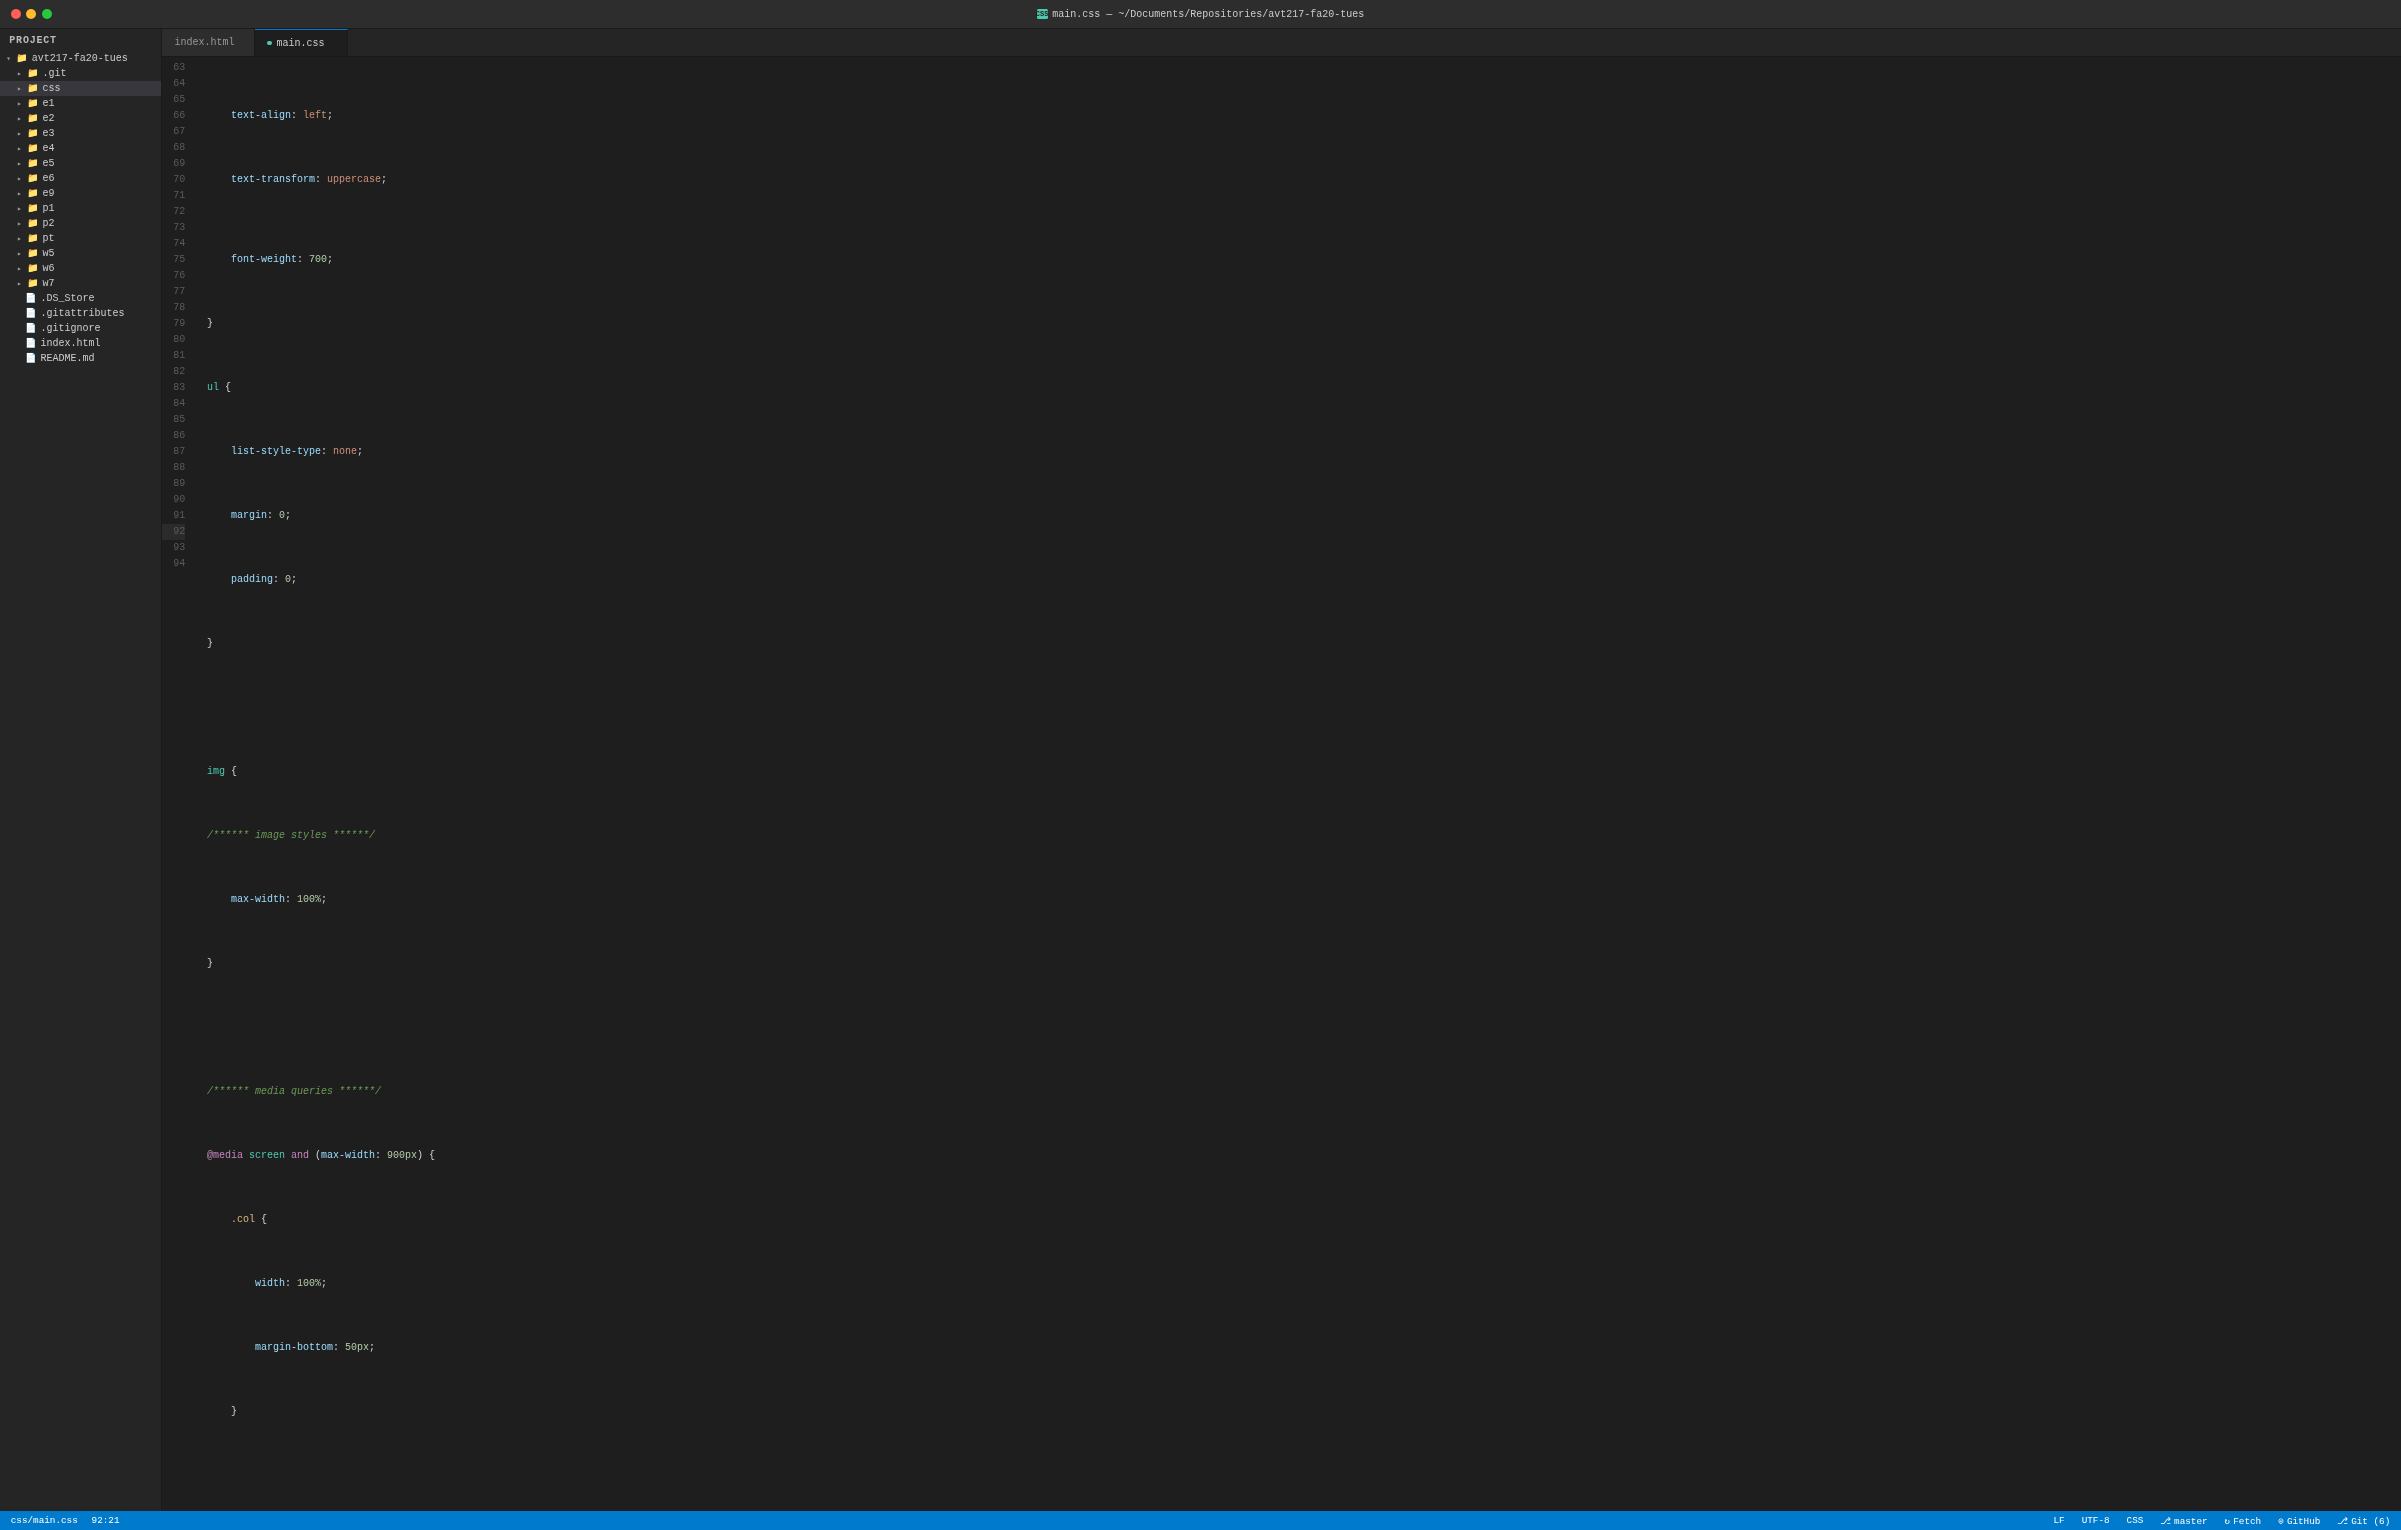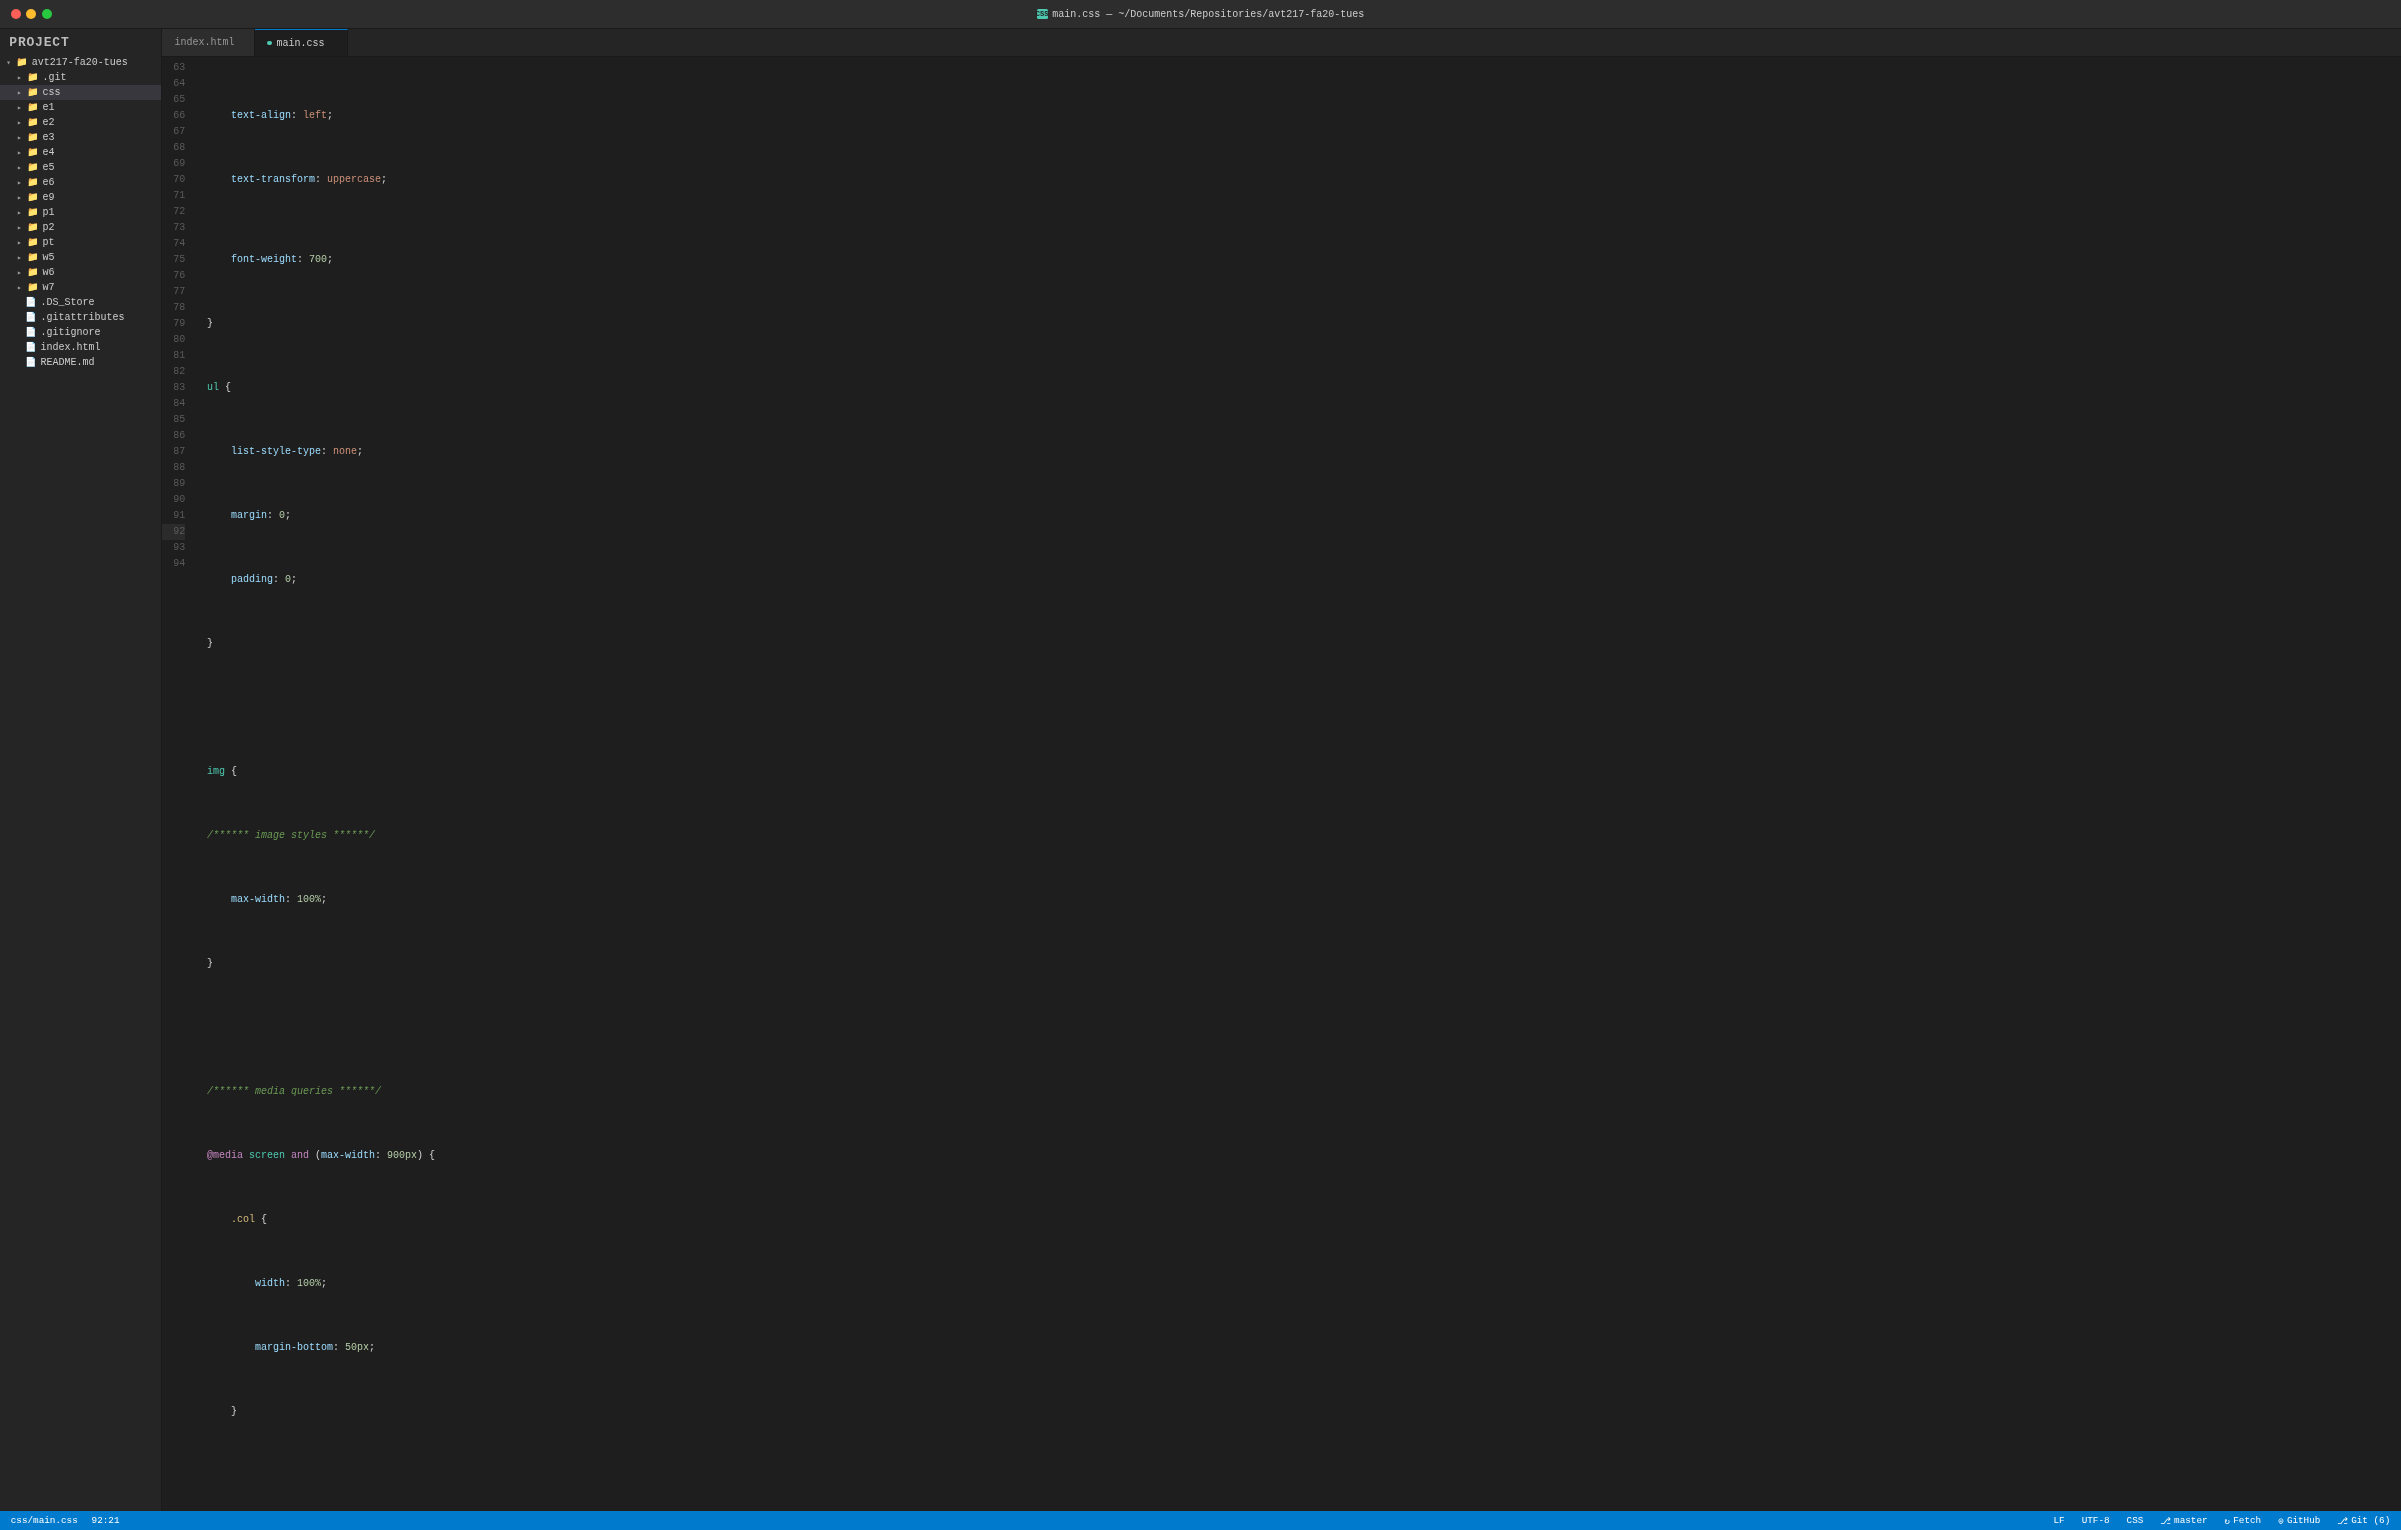--- a/index.html
+++ b/index.html
@@ -80,21 +80,21 @@
       background: #252526;
       flex-shrink: 0;
       display: flex;
       flex-direction: column;
       overflow-y: auto;
       border-right: 0.8px solid #1a1a1a;
     }
 
     .sidebar-header {
       padding: 6.2px 9.3px 4.6px;
-      font-size: 13px;
+      font-size: 10px;
       font-weight: 700;
       color: #bbbbbb;
       letter-spacing: 0.8px;
       text-transform: uppercase;
     }
 
     .sidebar-item {
       display: flex;
       align-items: center;
       padding: 1.5px 0 1.5px 6.2px;
@@ -241,21 +241,21 @@
     .status-right {
       margin-left: auto;
       display: flex;
       align-items: center;
       gap: 10.8px;
       font-family: Liberation Mono, monospace;
     }
 
     .status-item {
       display: flex;
-      align-items: center;
+      align-items: flex-end;
       gap: 3.1px;
       cursor: pointer;
       padding: 0 3.1px;
       white-space: nowrap;
     }
 
     @keyframes blink {
       50% { opacity: 0; }
     }
   </style>

